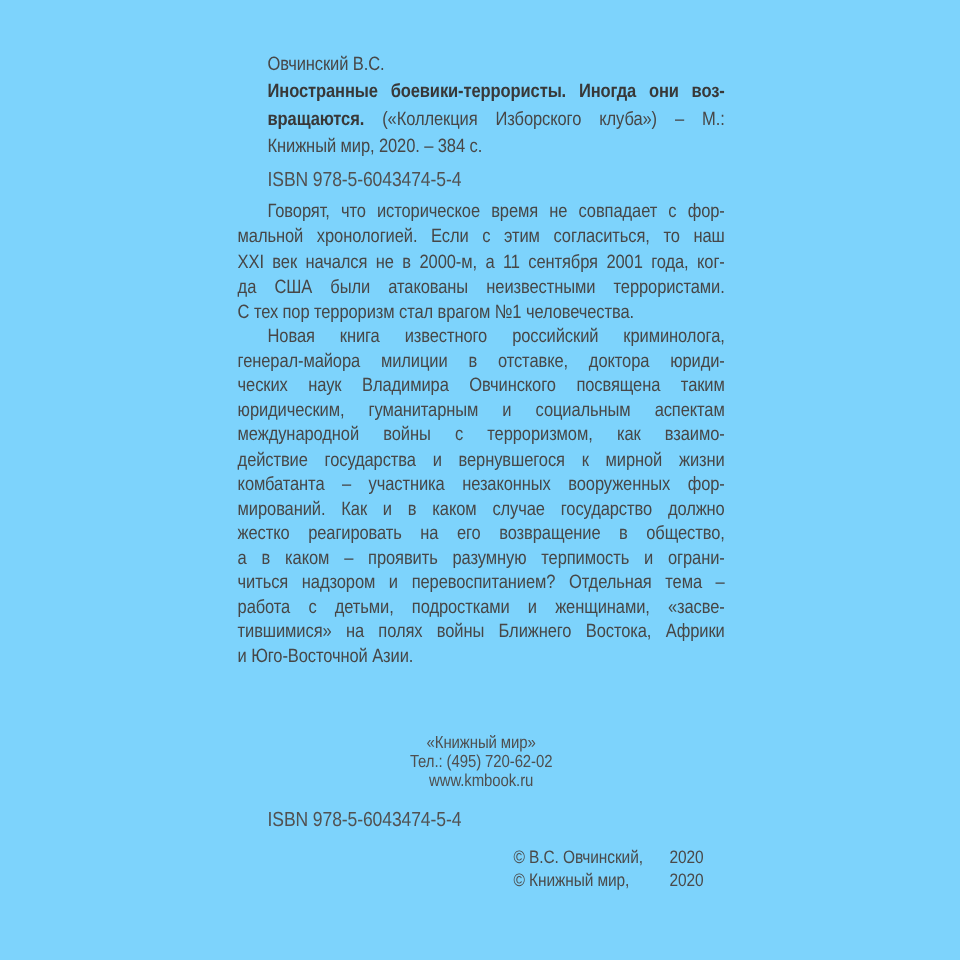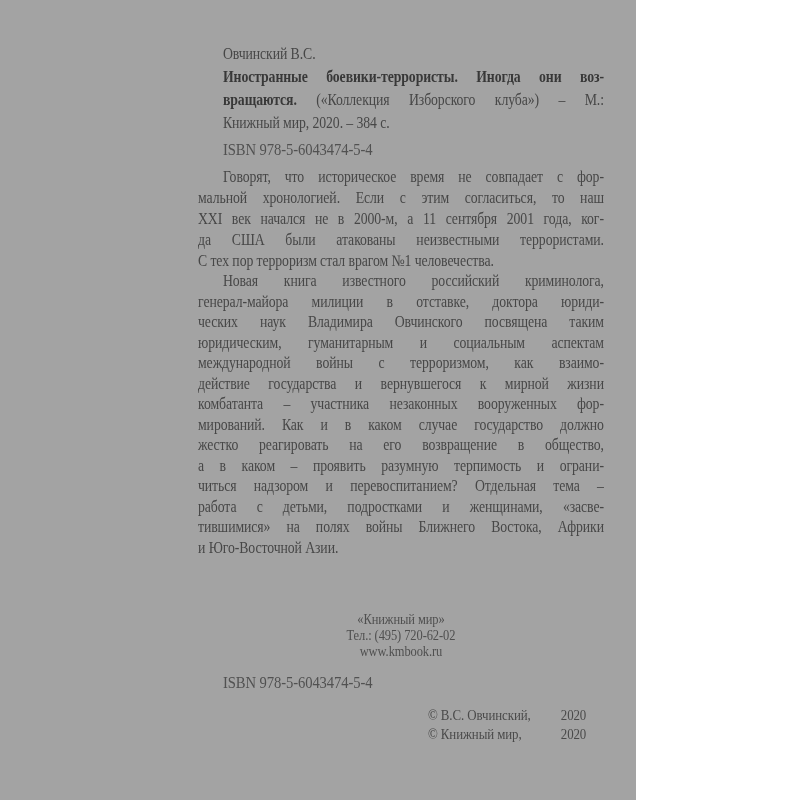--- a/index.html
+++ b/index.html
@@ -2,25 +2,25 @@
 <html><head>
 <meta charset="utf-8">
 <style>
   html, body {
     margin: 0;
     padding: 0;
     background: #ffffff;
   }
   #book-page {
     position: relative;
-    width: 636px;
+    width: 800px;
     height: 800px;
-    background: #a3a3a3;
+    background: #7dd3fc;
     overflow: hidden;
-    font-family: Liberation Serif, serif;
+    font-family: Liberation Sans, sans-serif;
     color: #474747;
   }
   
   .tblock {
     position: absolute;
     left: 198px;
     width: 472px;
     transform: scaleX(0.86);
     transform-origin: 0 0;
     font-size: 16px;

